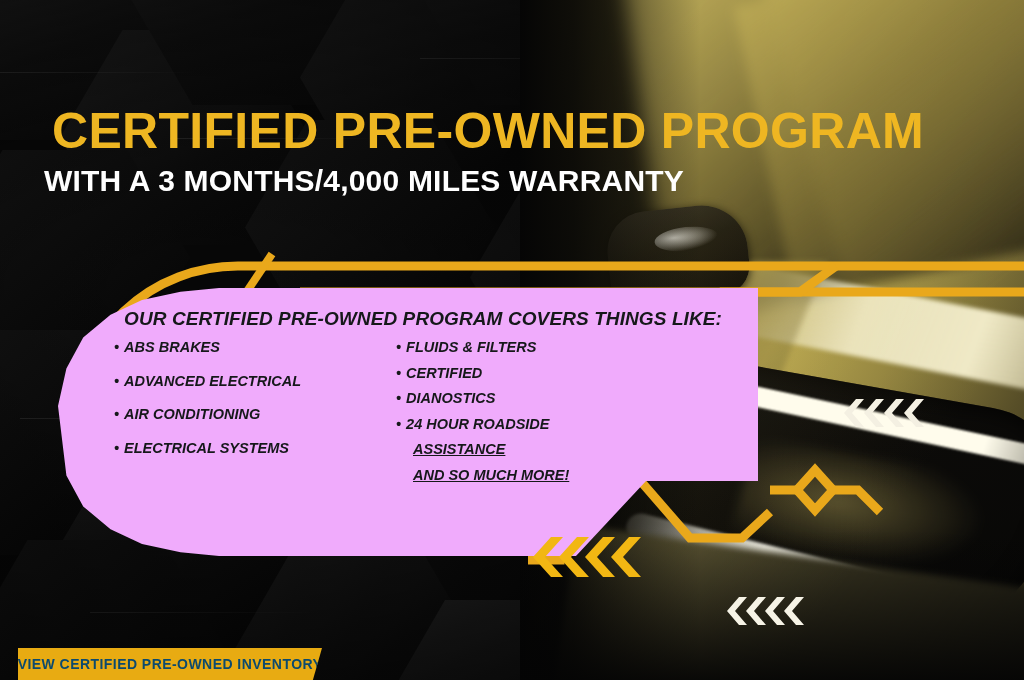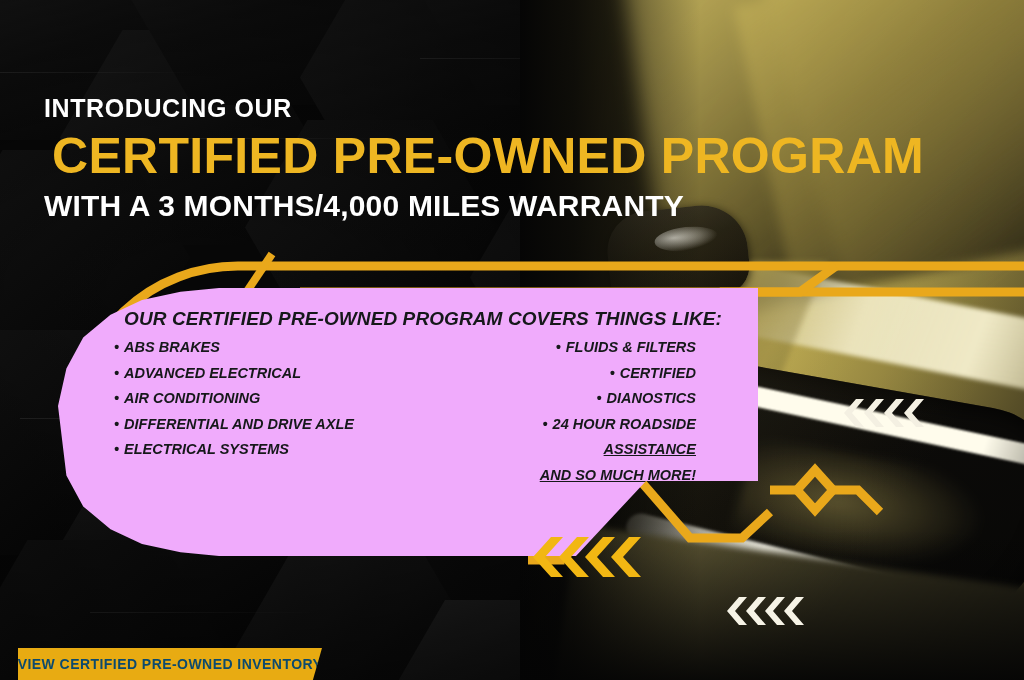--- a/index.html
+++ b/index.html
@@ -178,22 +178,22 @@
     box-shadow:0 10px 34px rgba(0,0,0,.55);
   }
   .panel-inner{position:absolute;left:0;top:0;width:100%;height:100%;}
   .panel-title{
     position:absolute;left:66px;top:20px;
     font-size:19px;font-weight:700;font-style:italic;color:#16181a;
     letter-spacing:.1px;white-space:nowrap;
   }
   .cols{position:absolute;left:56px;top:52px;width:620px;display:flex;}
   .col{display:flex;flex-direction:column;}
-  .col.left{width:282px;}
-  .col.right{width:300px;align-items:flex-end;}
+  .col.left{width:282px;gap:8px;}
+  .col.right{width:300px;}
   .li{
     font-size:14.5px;font-weight:700;font-style:italic;color:#16181a;
     line-height:1.0;margin-bottom:11px;white-space:nowrap;
   }
   .li .dot{display:inline-block;margin-right:5px;}
   .li.cont{padding-left:17px;text-decoration:underline;}
 
   
   .chevs{position:absolute;display:flex;}
 
@@ -260,21 +260,20 @@
       <div class="drl"></div>
       <div class="drl2"></div>
     </div>
     <div class="bumper"></div>
     <div class="gold-wash"></div>
     <div class="car-fade-left"></div>
     <div class="car-fade-bottom"></div>
   </div>
 
   <div class="headline">
-    <p class="kicker">INTRODUCING OUR</p>
     <h1 class="h1">CERTIFIED PRE-OWNED PROGRAM</h1>
     <p class="h2">WITH A 3 MONTHS/4,000 MILES WARRANTY</p>
   </div>
 
   <svg class="track" viewBox="0 0 1024 680" xmlns="http://www.w3.org/2000/svg">
     <g fill="none" stroke="#E9A81B" stroke-width="9" stroke-linecap="butt" stroke-linejoin="miter">
 
       <path d="M 1024 266 L 282 266 L 238 266 A 166 166 0 0 0 72 424 L 72 424 A 166 166 0 0 0 238 514 L 560 514"></path>
 
       <path d="M 1024 292 L 300 292"></path>
@@ -299,21 +298,20 @@
 
   <div class="panel">
     <div class="panel-inner">
       <div class="panel-title">OUR CERTIFIED PRE-OWNED PROGRAM COVERS THINGS LIKE:</div>
       <div class="cols">
 
         <div class="col left">
           <div class="li"><span class="dot">•</span><span>ABS BRAKES</span></div>
           <div class="li"><span class="dot">•</span><span>ADVANCED ELECTRICAL</span></div>
           <div class="li"><span class="dot">•</span><span>AIR CONDITIONING</span></div>
-          <div class="li"><span class="dot">•</span><span>DIFFERENTIAL AND DRIVE AXLE</span></div>
           <div class="li"><span class="dot">•</span><span>ELECTRICAL SYSTEMS</span></div>
         </div>
 
         <div class="col right">
           <div class="li"><span class="dot">•</span><span>FLUIDS &amp; FILTERS</span></div>
           <div class="li"><span class="dot">•</span><span>CERTIFIED</span></div>
           <div class="li"><span class="dot">•</span><span>DIANOSTICS</span></div>
           <div class="li"><span class="dot">•</span><span>24 HOUR ROADSIDE</span></div>
           <div class="li cont">ASSISTANCE</div>
           <div class="li cont">AND SO MUCH MORE!</div>

